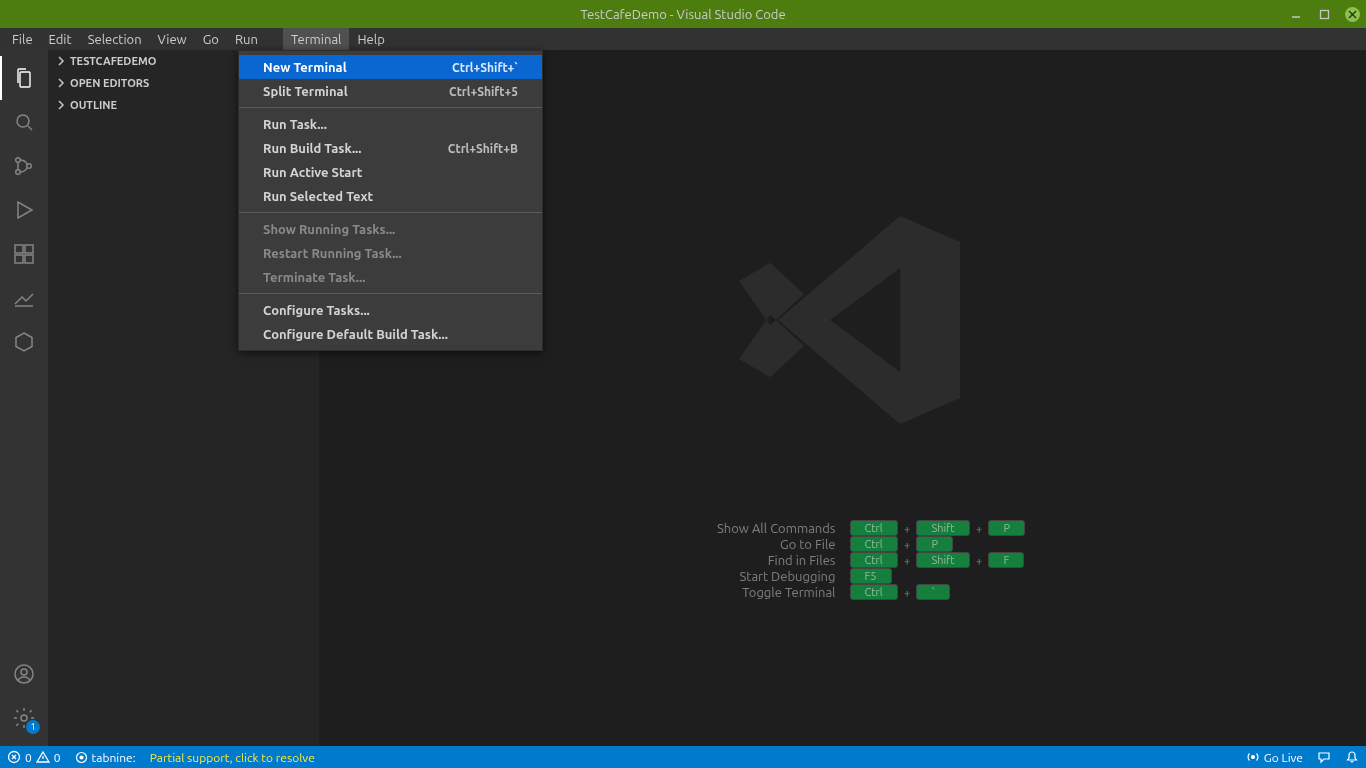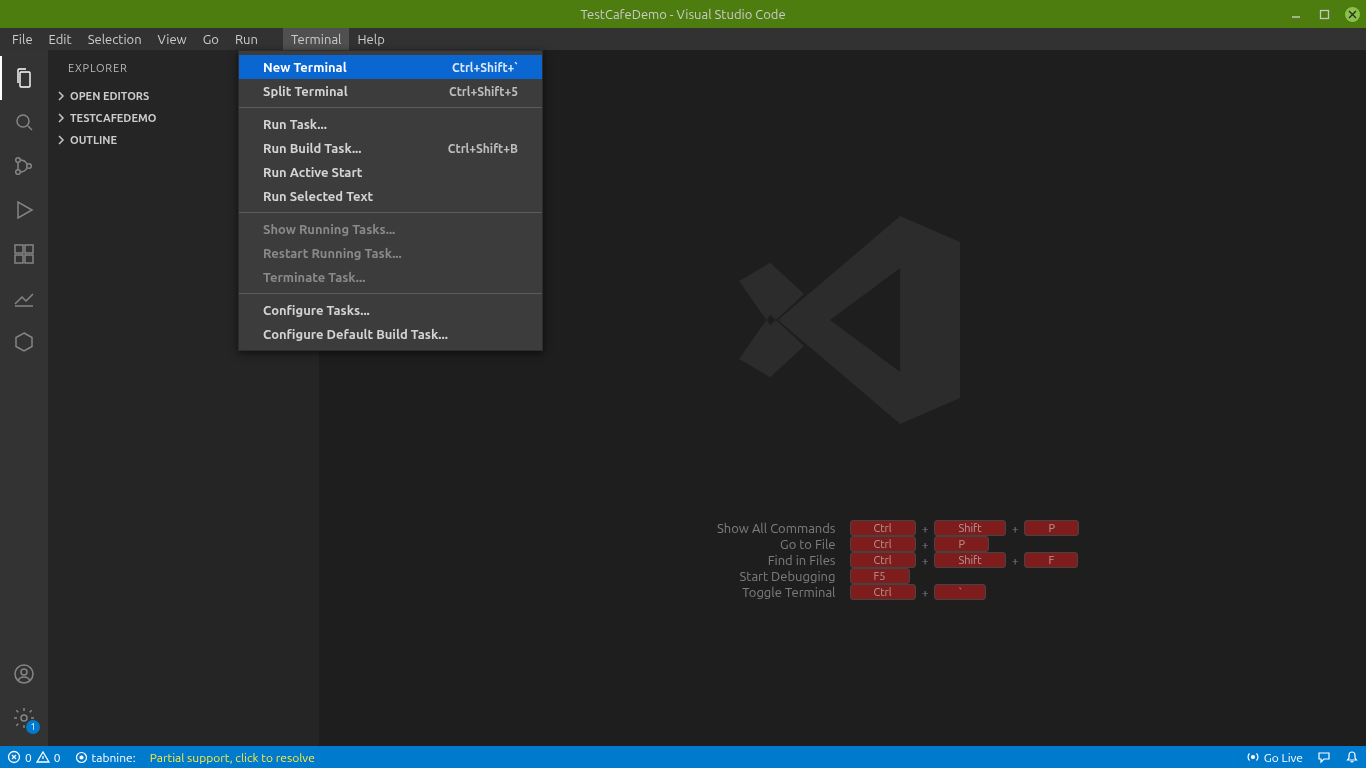--- a/index.html
+++ b/index.html
@@ -24,21 +24,21 @@
 .sb-section { height: 22px; display: flex; align-items: center; padding: 0 4px 0 6px; font-size: 11px; font-weight: 700; color: #cccccc; cursor: default; }
 .sb-section .chev { width: 14px; display: inline-flex; justify-content: center; color: #c5c5c5; margin-right: 2px; }
 .sb-section .sb-actions { margin-left: auto; display: flex; gap: 6px; color: #c5c5c5; }
 .editor { flex: 1; background: #1e1e1e; position: relative; display: flex; flex-direction: column; align-items: center; justify-content: center; }
 .watermark { position: absolute; inset: 0; display: flex; flex-direction: column; align-items: center; justify-content: center; }
 .vscode-logo { width: 260px; height: 260px; opacity: 0.06; position: absolute; top: 140px; }
 .shortcut-list { position: absolute; top: 470px; width: 560px; display: flex; flex-direction: column; }
 .sc-row { display: flex; align-items: center; justify-content: center; gap: 14px; }
 .sc-label { width: 270px; text-align: right; font-size: 13px; color: rgba(204,204,204,0.55); }
 .sc-keys { width: 270px; text-align: left; display: flex; align-items: center; gap: 6px; }
-.key { background: #7f1d1d; border: 1px solid #444444; border-radius: 3px; padding: 1px 23px; font-size: 11px; color: rgba(204,204,204,0.7); }
+.key { background: #15803d; border: 1px solid #444444; border-radius: 3px; padding: 1px 14px; font-size: 11px; color: rgba(204,204,204,0.7); }
 .plus { color: rgba(204,204,204,0.55); font-size: 12px; }
 .context-menu { position: absolute; left: 238px; top: 50px; width: 305px; background: #3c3c3c; box-shadow: 0 2px 8px rgba(0,0,0,0.6); padding: 4px 0; z-index: 100; border: 1px solid #2d2d2d; font-weight: bold; }
 .cm-item { height: 24px; display: flex; align-items: center; padding: 0 24px; font-size: 13px; color: #d4d4d4; position: relative; }
 .cm-item.highlight { background: #0a66d0; color: #ffffff; }
 .cm-item.disabled { color: #8a8a8a; }
 .cm-shortcut { margin-left: auto; font-size: 12px; color: inherit; opacity: 0.85; }
 .cm-sep { height: 1px; margin: 4px 0; background: #5a5a5a; }
 .statusbar { height: 22px; background: #007acc; display: flex; align-items: center; font-size: 12px; color: #ffffff; }
 .sb-left { display: flex; align-items: center; height: 100%; }
 .sb-right { margin-left: auto; display: flex; align-items: center; height: 100%; }
@@ -141,21 +141,28 @@
         <svg width="24" height="24" viewBox="0 0 24 24" fill="none" stroke="currentColor" stroke-width="1.5">
             <circle cx="12" cy="12" r="3"></circle>
             <path d="M12 2v3M12 19v3M4.2 4.2l2.1 2.1M17.7 17.7l2.1 2.1M2 12h3M19 12h3M4.2 19.8l2.1-2.1M17.7 6.3l2.1-2.1"></path>
           </svg>
         <span class="ab-badge">1</span>
       </div>
     </div>
   </div>
 
   <div class="sidebar">
-    <div class="sidebar-title">EXPLORER</div>
+    <div class="sb-section">
+      <span class="chev">
+        <svg width="10" height="10" viewBox="0 0 10 10">
+            <path d="M3 1l4 4-4 4" fill="none" stroke="#c5c5c5" stroke-width="1.5"></path>
+          </svg>
+      </span>
+      <span>TESTCAFEDEMO</span>
+    </div>
     <div class="sb-section">
       <span class="chev">
         <svg width="10" height="10" viewBox="0 0 10 10">
             <path d="M3 1l4 4-4 4" fill="none" stroke="#c5c5c5" stroke-width="1.5"></path>
           </svg>
       </span>
       <span>OPEN EDITORS</span>
       <span class="sb-actions">
         <span>
           <svg width="16" height="16" viewBox="0 0 16 16" fill="none" stroke="#c5c5c5" stroke-width="1.2">
@@ -164,28 +171,20 @@
             </svg>
         </span>
       </span>
     </div>
     <div class="sb-section">
       <span class="chev">
         <svg width="10" height="10" viewBox="0 0 10 10">
             <path d="M3 1l4 4-4 4" fill="none" stroke="#c5c5c5" stroke-width="1.5"></path>
           </svg>
       </span>
-      <span>TESTCAFEDEMO</span>
-    </div>
-    <div class="sb-section">
-      <span class="chev">
-        <svg width="10" height="10" viewBox="0 0 10 10">
-            <path d="M3 1l4 4-4 4" fill="none" stroke="#c5c5c5" stroke-width="1.5"></path>
-          </svg>
-      </span>
       <span>OUTLINE</span>
     </div>
   </div>
 
   <div class="editor">
     <div class="watermark">
       <svg class="vscode-logo" viewBox="0 0 100 100">
         <path fill="#ffffff" d="M72 10 L95 20 V80 L72 90 L25 50 Z M72 30 L45 50 L72 70 Z M10 35 L22 28 L35 40 L22 52 Z M10 65 L22 72 L35 60 L22 48 Z"></path>
       </svg>
       <div class="shortcut-list" id="shortcut-list">

